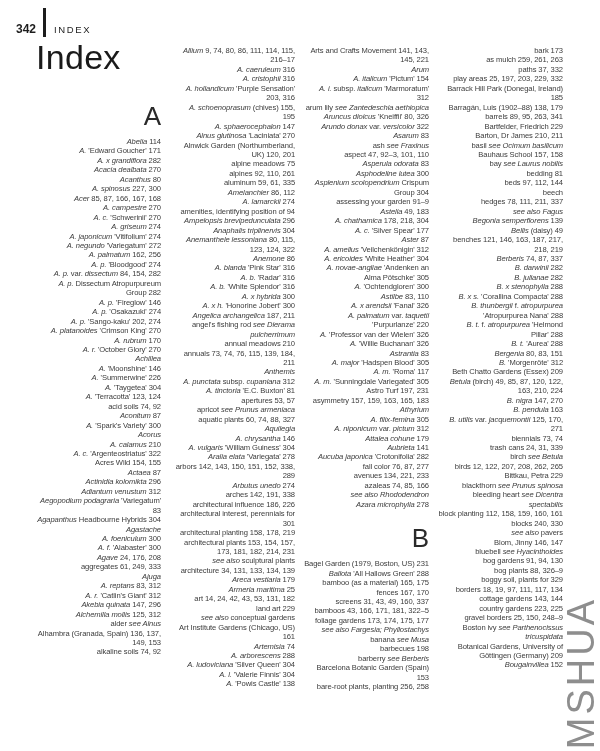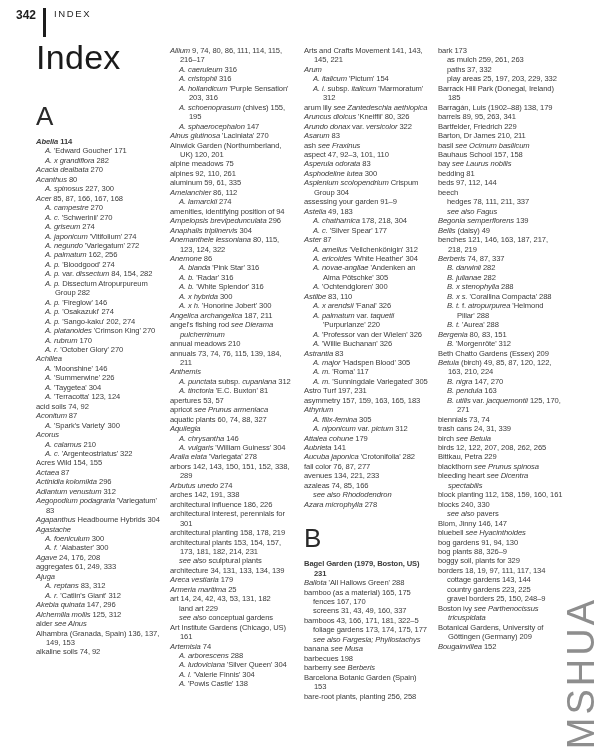--- a/index.html
+++ b/index.html
@@ -1,33 +1,33 @@
 <!DOCTYPE html>
 <html><head>
 <meta charset="utf-8">
 <style>
   html,body{margin:0;padding:0;}
   body{
     width:600px;height:751px;background:#ffffff;overflow:hidden;position:relative;
     font-family:"Liberation Sans", sans-serif;color:#3b3b3b;
     -webkit-font-smoothing:antialiased;
   }
-  .page-header{position:absolute;top:8px;left:16px;display:flex;}
+  .page-header{position:absolute;top:8px;left:16px;display:flex;align-items:flex-end;}
   .page-num{font-size:12px;font-weight:bold;color:#1d1d1d;margin-bottom:1px;}
   .header-bar{width:3px;height:29px;background:#1d1d1d;margin:0 8px 0 7px;}
   .header-label{font-size:9.5px;letter-spacing:1.6px;color:#1d1d1d;margin-bottom:2px;}
   .page-title{
     position:absolute;top:40px;left:36px;margin:0;
     font-size:34px;font-weight:400;color:#1a1a1a;letter-spacing:0.3px;line-height:1;
   }
   .columns{position:absolute;top:46px;left:36px;display:flex;gap:9px;}
-  .col{width:125px;font-size:7.6px;line-height:9.45px;letter-spacing:-0.1px;}
+  .col{width:125px;font-size:7.6px;line-height:9.45px;letter-spacing:-0.1px;text-align:right;}
   .col.first{padding-top:57px;}
   .letter{font-size:26px;line-height:1;color:#2a2a2a;margin:0 0 7px 0;font-weight:400;}
-  .col .letter + .e{margin-top:8px;font-weight:bold;}
+  .col .letter + .e{margin-top:8px;}
   .col > .letter:not(:first-child){margin-top:16px;}
   .e{padding-left:10px;text-indent:-10px;}
   .e.i1{margin-left:9px;}
   .e i{font-style:italic;}
   .watermark{
     position:absolute;right:0px;bottom:2px;
     writing-mode:vertical-rl;transform:rotate(180deg);
     font-size:38px;color:#8e8e8e;letter-spacing:3px;line-height:1;
     font-weight:400;
   }
@@ -237,20 +237,21 @@
       <div class="e i1">hedges 78, 111, 211, 337</div>
       <div class="e i1"><i>see also Fagus</i></div>
       <div class="e i0"><i>Begonia semperflorens</i> 139</div>
       <div class="e i0"><i>Bellis</i> (daisy) 49</div>
       <div class="e i0">benches 121, 146, 163, 187, 217, 218, 219</div>
       <div class="e i0"><i>Berberis</i> 74, 87, 337</div>
       <div class="e i1"><i>B. darwinii</i> 282</div>
       <div class="e i1"><i>B. julianae</i> 282</div>
       <div class="e i1"><i>B. x stenophylla</i> 288</div>
       <div class="e i1"><i>B. x s.</i> 'Corallina Compacta' 288</div>
+      <div class="e i1"><i>B. thunbergii</i> f. <i>atropurpurea</i> 'Atropurpurea Nana' 288</div>
       <div class="e i1"><i>B. t.</i> f. <i>atropurpurea</i> 'Helmond Pillar' 288</div>
       <div class="e i1"><i>B. t.</i> 'Aurea' 288</div>
       <div class="e i0"><i>Bergenia</i> 80, 83, 151</div>
       <div class="e i1"><i>B.</i> 'Morgenröte' 312</div>
       <div class="e i0">Beth Chatto Gardens (Essex) 209</div>
       <div class="e i0"><i>Betula</i> (birch) 49, 85, 87, 120, 122, 163, 210, 224</div>
       <div class="e i1"><i>B. nigra</i> 147, 270</div>
       <div class="e i1"><i>B. pendula</i> 163</div>
       <div class="e i1"><i>B. utilis</i> var. <i>jacquemontii</i> 125, 170, 271</div>
       <div class="e i0">biennials 73, 74</div>

